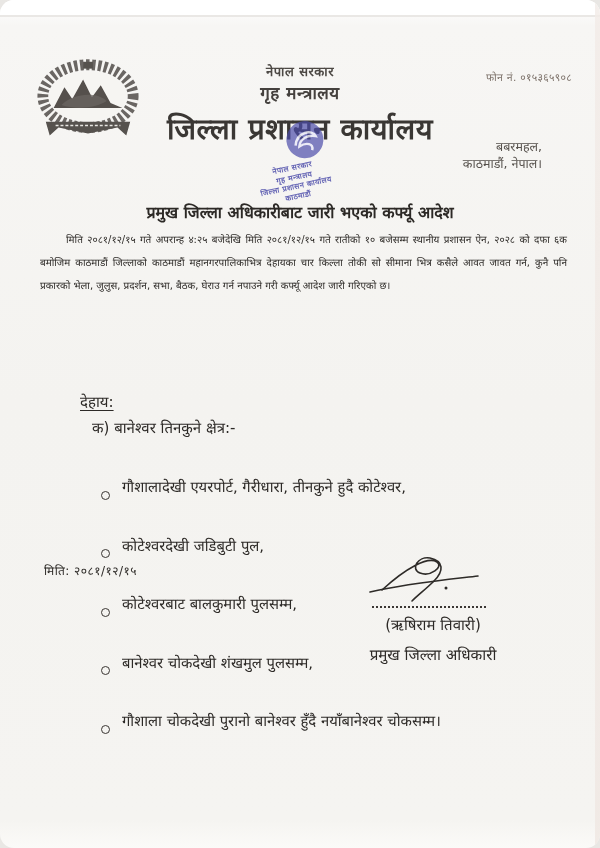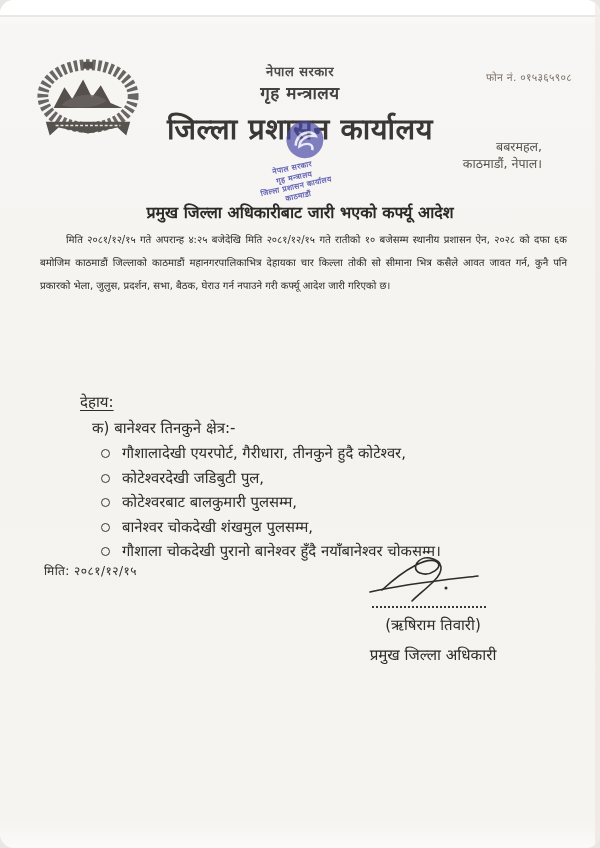--- a/index.html
+++ b/index.html
@@ -32,21 +32,21 @@
   
   .doc-title{position:absolute;left:0;top:201px;width:100%;text-align:center;font-size:16px;font-weight:bold;color:#2c2926;}
   .doc-title span{text-underline-offset:4px;text-decoration-thickness:1.3px;}
 
   
   .para{position:absolute;left:40px;top:228px;width:527px;font-size:10px;line-height:23px;text-align:justify;text-indent:26px;color:#2d2a27;}
   .dehaya{position:absolute;left:80px;top:391px;font-size:15px;font-weight:500;}
   .dehaya span{text-decoration:underline;text-underline-offset:3px;}
   .section-k{position:absolute;left:92px;top:417px;font-size:15px;}
   .blist{position:absolute;left:101px;top:441px;width:440px;list-style:none;margin:0;padding:0;}
-  .blist li{display:flex;align-items:flex-start;font-size:14.8px;line-height:24.5px;color:#2d2a27;}
+  .blist li{display:flex;align-items:flex-end;font-size:14.8px;line-height:24.5px;color:#2d2a27;margin-top:34px;}
   .bullet-dot{flex:0 0 auto;width:7px;height:7px;border:1.6px solid #3a3633;border-radius:50%;margin:8px 12px 0 0;}
 
   
   .issue-date{position:absolute;left:44px;top:562px;font-size:12px;color:#2d2a27;letter-spacing:.5px;}
   .signature{position:absolute;left:362px;top:552px;width:132px;height:52px;}
   .dotted-line{position:absolute;left:372px;top:596px;width:114px;height:10px;border-bottom:2.6px dotted #3b3734;}
   .sig-name{position:absolute;left:348px;top:614px;width:170px;text-align:center;font-size:15px;color:#2d2a27;}
   .sig-role{position:absolute;left:342px;top:644px;width:182px;text-align:center;font-size:15.2px;color:#2d2a27;}
 </style>
 </head>

